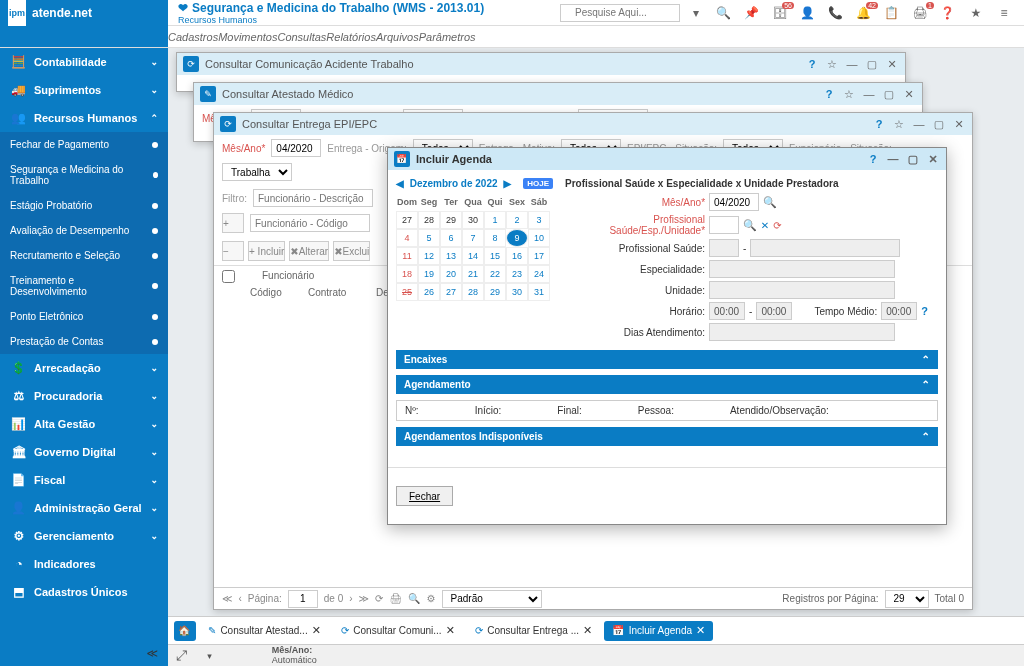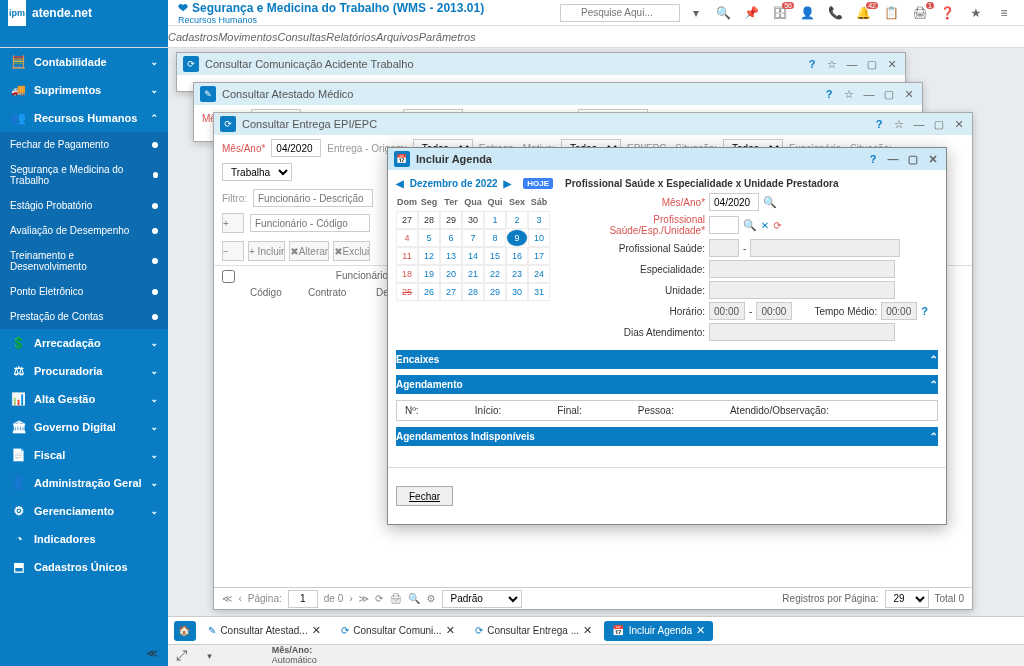--- a/index.html
+++ b/index.html
@@ -4,21 +4,21 @@
 <style>
 * { box-sizing: border-box; margin: 0; padding: 0; font-family: Arial, sans-serif; }
 body { background: #e8ecef; font-size: 11px; color: #333; width: 1024px; height: 666px; overflow: hidden; position: relative; }
 .topbar { height: 26px; background: #fff; display: flex; align-items: center; border-bottom: 1px solid #ddd; }
 .logo { width: 168px; height: 26px; background: #0a7cc4; color: #fff; display: flex; align-items: center; padding: 0 8px; font-weight: bold; font-size: 12px; }
 .logo-icon { background: #fff; color: #0a7cc4; width: 18px; height: 34px; display: inline-flex; align-items: center; justify-content: center; margin-right: 6px; font-size: 9px; font-weight: bold; border-radius: 2px; }
 .title-area { flex: 1; padding: 0 10px; display: flex; flex-direction: column; justify-content: center; }
 .title-main { color: #0a7cc4; font-size: 12px; font-weight: bold; display: flex; align-items: center; }
 .heart-icon { color: #0a7cc4; margin-right: 4px; }
 .title-sub { color: #0a7cc4; font-size: 9px; }
-.search-box { width: 120px; height: 18px; border: 1px solid #ccc; padding: 0 20px; font-size: 10px; margin-right: 4px; }
+.search-box { width: 120px; height: 18px; border: 1px solid #ccc; padding: 0 14px; font-size: 10px; margin-right: 4px; }
 .top-icons { display: flex; align-items: center; gap: 4px; padding-right: 8px; }
 .top-icon { width: 24px; height: 18px; display: flex; align-items: center; justify-content: center; color: #666; cursor: pointer; position: relative; font-size: 12px; }
 .badge { position: absolute; top: -2px; right: -2px; background: #d9534f; color: #fff; font-size: 7px; padding: 0 2px; border-radius: 6px; }
 .menubar { height: 22px; background: #fff; display: flex; align-items: center; border-bottom: 1px solid #ddd; }
 .menubar-left-spacer { width: 168px; height: 100%; background: #0a7cc4; }
 .menu-item { padding: 0 0; color: #666; cursor: pointer; font-size: 11px; font-style: italic; }
 .container { display: flex; height: calc(100% - 48px - 28px - 22px); }
 .sidebar { width: 168px; background: #0a7cc4; color: #fff; overflow-y: auto; }
 .side-item { display: flex; align-items: center; padding: 7px 10px; cursor: pointer; font-size: 11px; }
 .side-item.main { font-weight: bold; }
@@ -50,21 +50,21 @@
 .cal-cell { height: 18px; display: flex; align-items: center; justify-content: center; border: 1px solid #eee; font-size: 9px; cursor: pointer; }
 .cal-hdr { color: #666; font-weight: bold; border: none; }
 .cal-cell.blue { color: #0a7cc4; }
 .cal-cell.red { color: #d9534f; }
 .cal-cell.today { background: #0a7cc4; color: #fff; border-radius: 50%; }
 .cal-cell.strike { color: #d9534f; text-decoration: line-through; }
 .form-group { display: flex; align-items: center; gap: 4px; font-size: 10px; margin-bottom: 3px; }
 .form-label { width: 140px; text-align: right; color: #333; }
 .form-label.req { color: #d9534f; }
 .form-header { color: #333; font-size: 10px; font-weight: bold; margin-bottom: 4px; }
-.section-bar { background: #0a7cc4; color: #fff; padding: 4px 0; font-size: 10px; font-weight: bold; display: flex; justify-content: space-between; align-items: center; cursor: pointer; }
+.section-bar { background: #0a7cc4; color: #fff; padding: 4px 8px; font-size: 10px; font-weight: bold; display: flex; justify-content: space-between; align-items: center; cursor: pointer; }
 .section-content { border: 1px solid #ccc; padding: 4px 8px; font-size: 10px; min-height: 20px; }
 .col-headers { display: flex; gap: 56px; font-size: 10px; color: #333; }
 .modal-footer { padding: 18px 8px; border-top: 1px solid #ddd; }
 .btn-fechar { height: 20px; padding: 0 12px; border: 1px solid #aaa; background: #f0f0f0; cursor: pointer; font-size: 10px; text-decoration: underline; }
 .status-footer { height: 22px; background: #fff; border-top: 1px solid #ccc; display: flex; align-items: center; padding: 0 8px; font-size: 10px; color: #666; gap: 8px; }
 .tabbar { position: absolute; bottom: 22px; left: 168px; right: 0; height: 28px; background: #fff; border-top: 1px solid #ccc; display: flex; align-items: center; padding: 0 6px; gap: 4px; }
 .tab { display: flex; align-items: center; padding: 2px 8px; font-size: 10px; cursor: pointer; gap: 4px; height: 20px; border-radius: 3px; }
 .tab.active { background: #0a7cc4; color: #fff; }
 .tab .close { cursor: pointer; font-size: 11px; }
 .bottombar { position: absolute; bottom: 0; left: 168px; right: 0; height: 22px; background: #f0f0f0; border-top: 1px solid #ccc; display: flex; align-items: center; padding: 0 8px; font-size: 9px; color: #555; gap: 20px; }
@@ -143,20 +143,24 @@
       </div>
     <div class="side-item sub">
         <span>Estágio Probatório</span>
         <span class="side-dot"></span>
       </div>
     <div class="side-item sub">
         <span>Avaliação de Desempenho</span>
         <span class="side-dot"></span>
       </div>
     <div class="side-item sub">
+        <span>Recrutamento e Seleção</span>
+        <span class="side-dot"></span>
+      </div>
+    <div class="side-item sub">
         <span>Treinamento e Desenvolvimento</span>
         <span class="side-dot"></span>
       </div>
     <div class="side-item sub">
         <span>Ponto Eletrônico</span>
         <span class="side-dot"></span>
       </div>
     <div class="side-item sub">
         <span>Prestação de Contas</span>
         <span class="side-dot"></span>
@@ -282,21 +286,21 @@
       </div>
       <div class="toolbar">
         <button class="tb-btn" style="width:22px;padding:0;">−</button>
         <button class="tb-btn">+ Incluir</button>
         <button class="tb-btn">✖ <span>Alterar</span></button>
         <button class="tb-btn">✖ <span>Exclui</span></button>
       </div>
       <div style="border-top:1px solid #ddd; padding:4px 8px; font-size:10px; color:#666;">
         <div style="display:flex;gap:20px;">
           <span style="width:20px;"><input type="checkbox" style=""></span>
-          <span style="width:200px;text-align:center;">Funcionário</span>
+          <span style="width:200px;text-align:left;">Funcionário</span>
         </div>
         <div style="display:flex;gap:8px;margin-top:2px;">
           <span style="width:20px;"></span>
           <span style="width:50px;">Código</span>
           <span style="width:60px;">Contrato</span>
           <span>Descrição</span>
         </div>
       </div>
       <div style="flex:1"></div>
       <div class="status-footer">
@@ -305,21 +309,21 @@
           <span>‹</span>
           <span>Página:</span>
           <input class="filter-input" style="width: 30px; text-align: center;" value="1">
           <span>de 0</span>
           <span>›</span>
           <span>≫</span>
           <span>⟳</span>
           <span>🖨</span>
           <span>🔍</span>
           <span>⚙</span>
-          <select class="filter-input" style="width:80px"><option>Padrão</option></select>
+          <select class="filter-input" style="width:100px"><option>Padrão</option></select>
         </div>
         <div style="margin-left:auto;display:flex;gap:6px;align-items:center;">
           <span>Registros por Página:</span>
           <select class="filter-input" style="width:44px"><option>29</option></select>
           <span>Total 0</span>
         </div>
       </div>
     </div>
 
     <div class="modal" style="left:219px; top:99px; width:560px; height:378px;">

